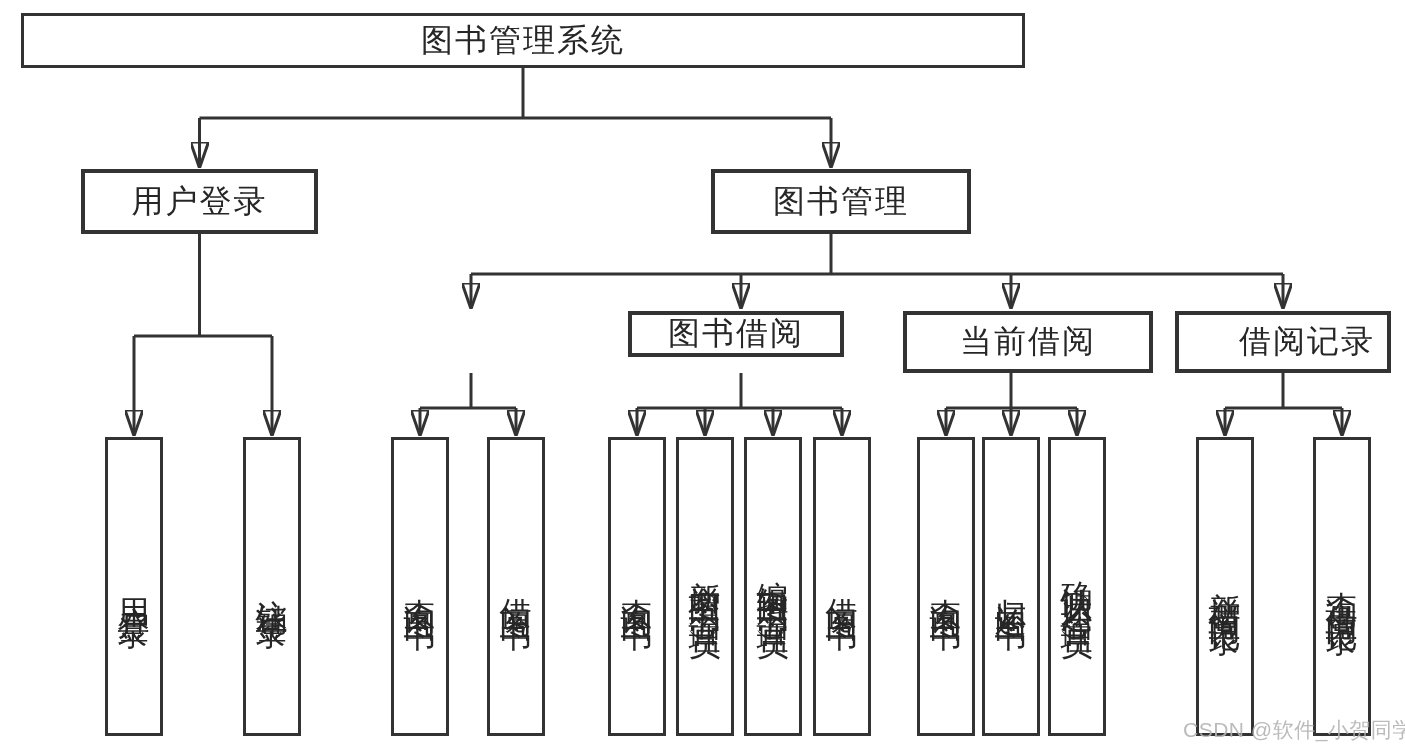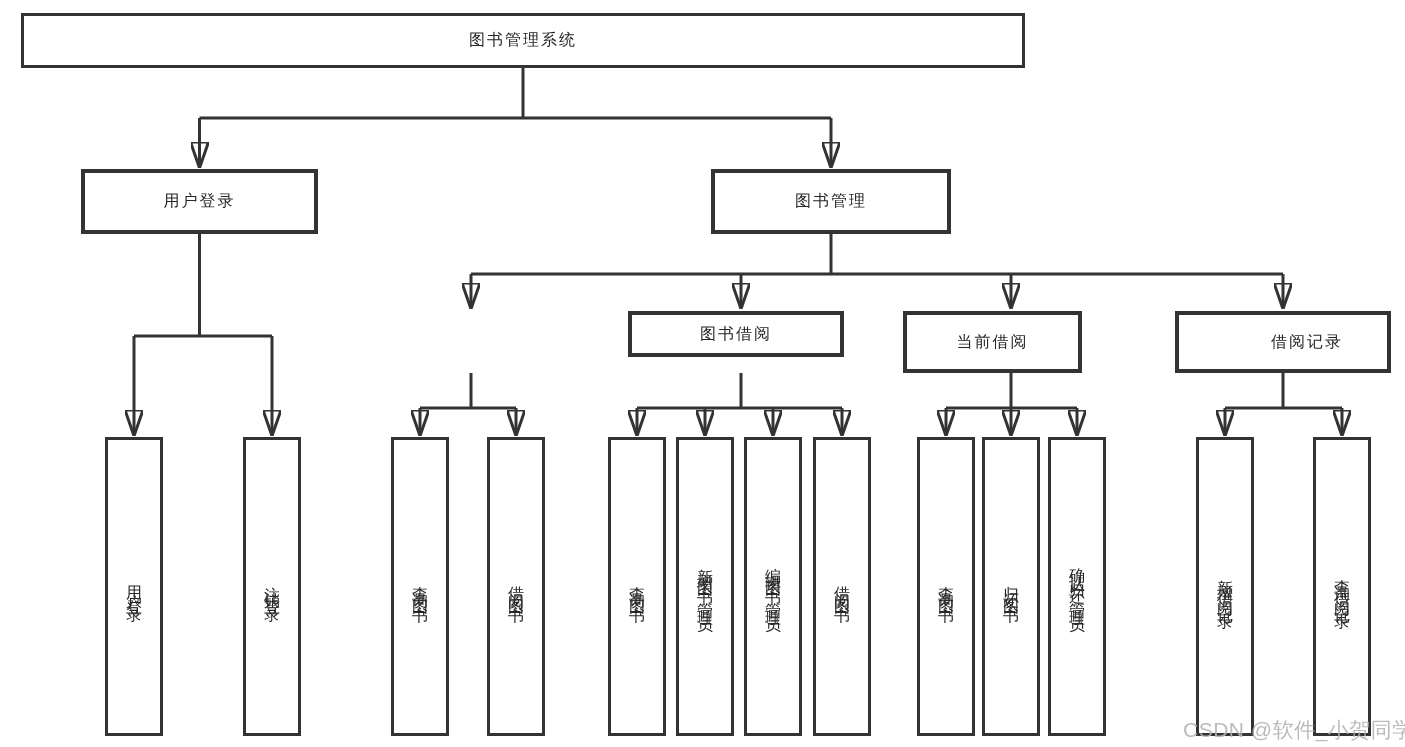--- a/index.html
+++ b/index.html
@@ -25,21 +25,21 @@
     border:3px solid var(--line);
     background:var(--bg);
     display:flex;
     align-items:center;
     justify-content:center;
     z-index:2;
   }
   .box.lvl2,.box.lvl3{border-width:4px;}
   .lbl{
     color:var(--text);
-    font-size:16px;
+    font-size:32px;
     letter-spacing:2px;
     white-space:nowrap;
     font-family:Liberation Serif, serif;
   }
   .vbox .lbl{
     writing-mode:vertical-rl;
     text-orientation:mixed;
     letter-spacing:7px;
     white-space:normal;
     line-height:1;
@@ -108,28 +108,28 @@
     <path d="M1342,408 V434" marker-end="url(#arrow)"></path>
   </svg>
 
   <div class="box" style="left:21px;top:13px;width:1004px;height:55px;">
     <span class="lbl">图书管理系统</span>
   </div>
 
   <div class="box lvl2" style="left:81px;top:169px;width:237px;height:65px;">
     <span class="lbl">用户登录</span>
   </div>
-  <div class="box lvl2" style="left:711px;top:169px;width:240px;height:65px;text-align:center;">
+  <div class="box lvl2" style="left:711px;top:169px;width:260px;height:65px;text-align:center;">
     <span class="lbl">图书管理</span>
   </div>
 
   <div class="box lvl3" style="left:628px;top:311px;width:216px;height:46px;">
     <span class="lbl">图书借阅</span>
   </div>
-  <div class="box lvl3" style="left:903px;top:311px;width:179px;height:62px;">
+  <div class="box lvl3" style="left:903px;top:311px;width:250px;height:62px;">
     <span class="lbl">当前借阅</span>
   </div>
   <div class="box lvl3" style="left:1175px;top:311px;width:216px;height:62px;padding-left:48px;">
     <span class="lbl">借阅记录</span>
   </div>
 
   <div class="box vbox" style="left:105px;top:437px;width:58px;height:299px;">
     <span class="lbl">用户登录</span>
   </div>
   <div class="box vbox" style="left:243px;top:437px;width:58px;height:299px;">

